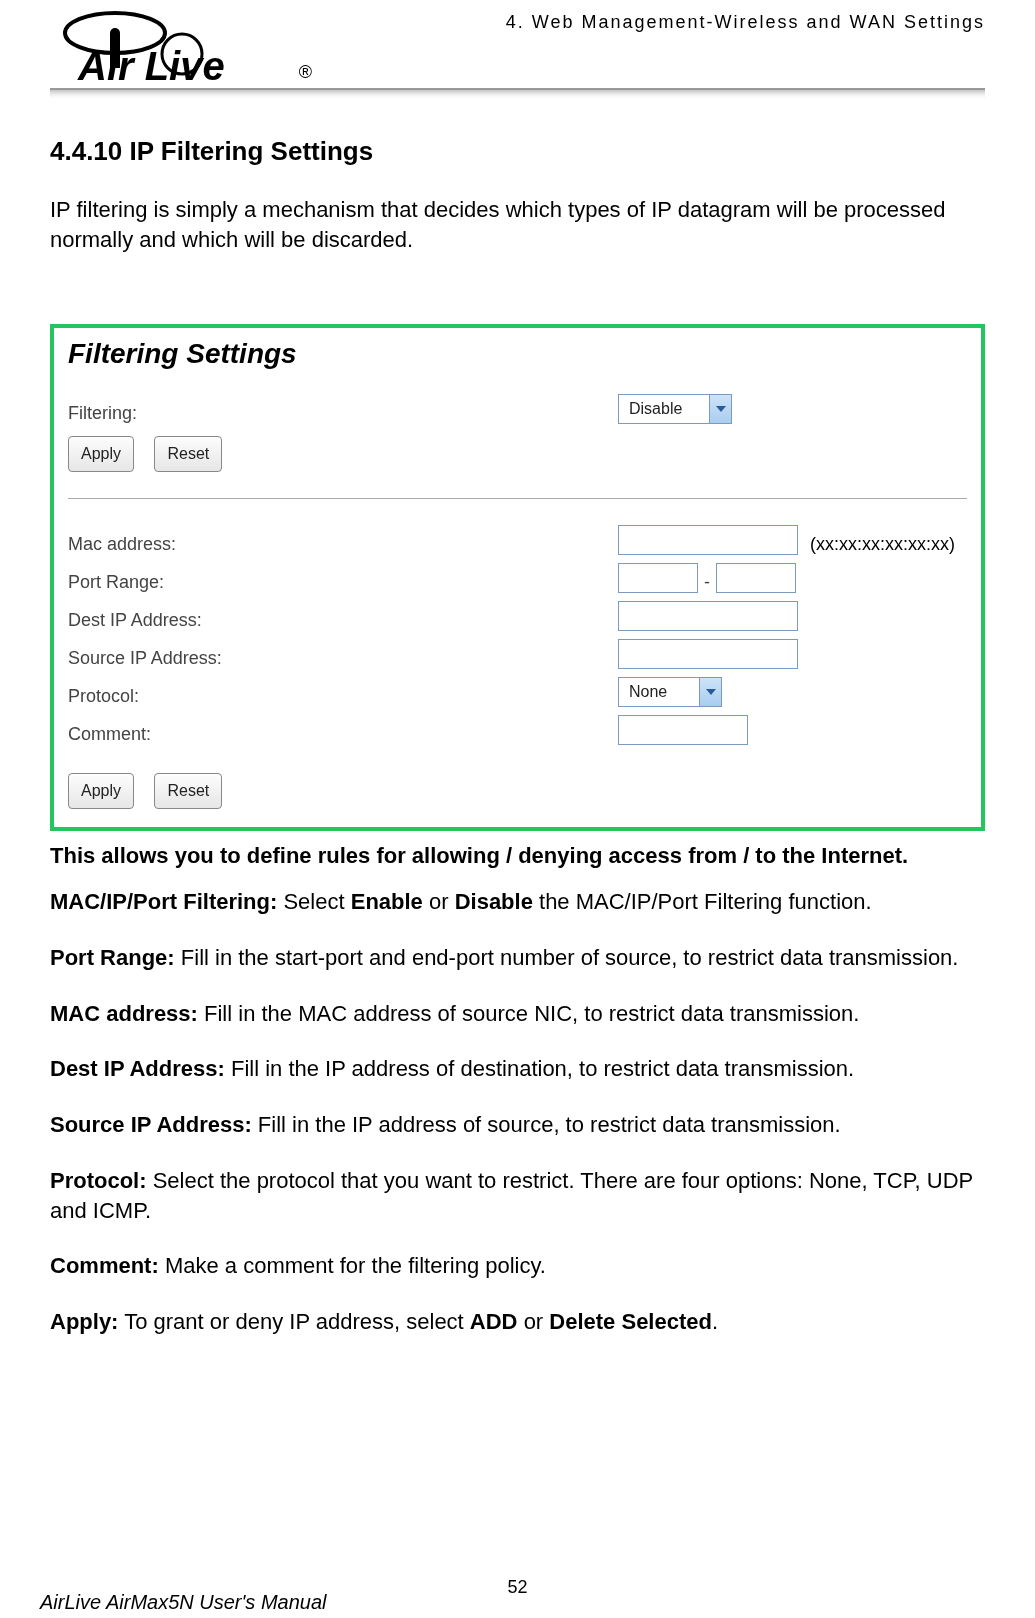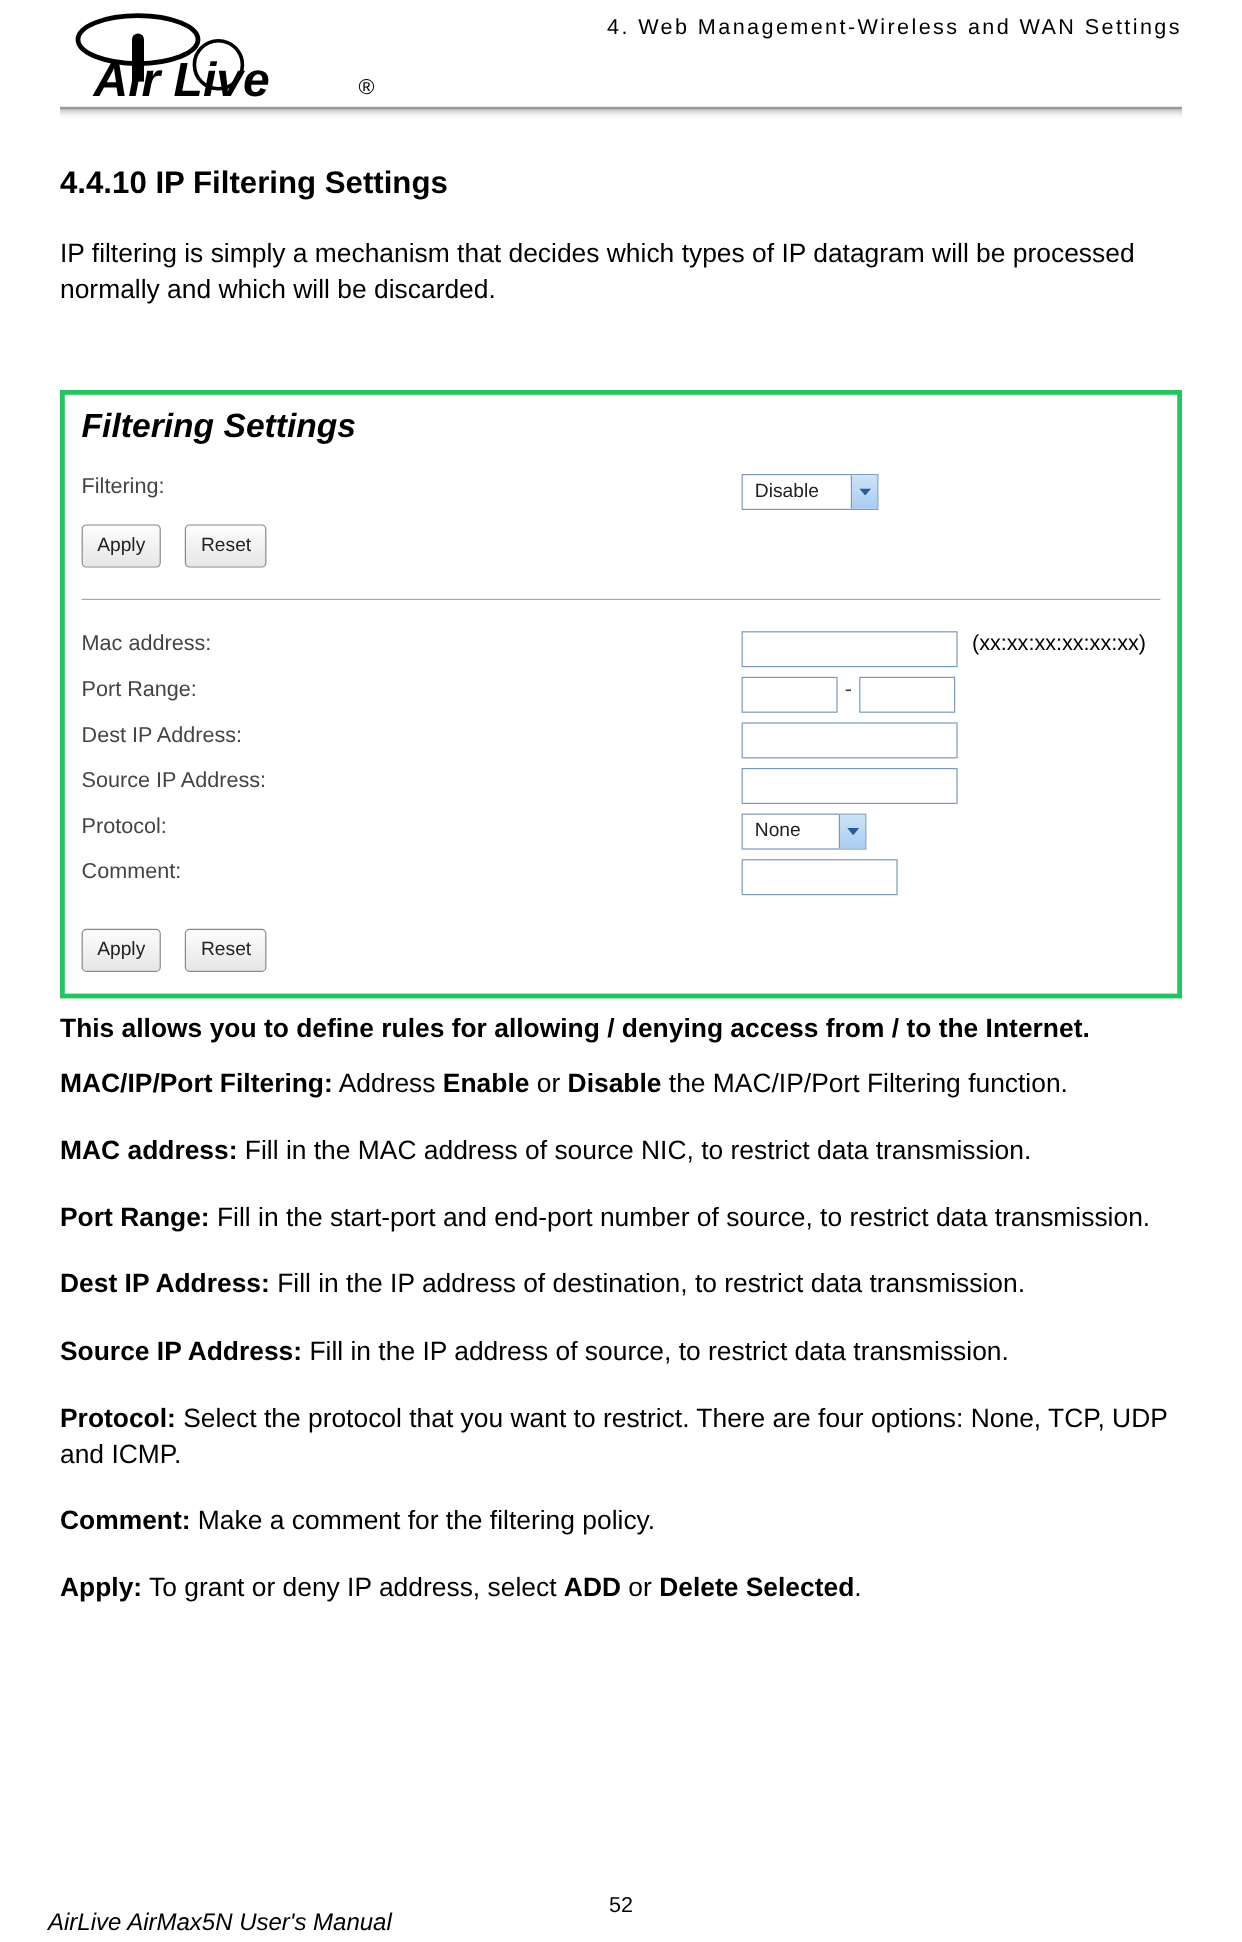--- a/index.html
+++ b/index.html
@@ -9,21 +9,21 @@
     .header-right { font-size: 18px; letter-spacing: 2px; padding-top: 4px; }
     .logo-wrap { padding-left: 10px; }
     .logo-svg { width: 260px; height: 80px; }
     .divider { border: none; border-top: 2px solid #999; margin-top: -4px; box-shadow: inset 0 8px 8px -8px #888; height: 10px; }
     .content { padding: 10px 0; }
     .section-title { font-size: 26px; font-weight: bold; margin-top: 28px; }
     .breadcrumb { font-size: 22px; font-style: italic; font-weight: bold; margin-top: 16px; }
     .intro { font-size: 22px; margin-top: 28px; line-height: 1.35; }
     .screenshot { border: 4px solid #22c55e; margin-top: 70px; padding: 10px 14px 18px; }
     .filtering-title { font-size: 28px; font-weight: bold; font-style: italic; font-family: Arial, sans-serif; margin-bottom: 24px; }
-    .field-row { display: flex; align-items: flex-start; margin: 8px 0; font-size: 18px; color: #444; }
+    .field-row { display: flex; align-items: flex-end; margin: 8px 0; font-size: 18px; color: #444; }
     .field-label { width: 550px; }
     .sel { display: inline-flex; align-items: center; border: 1px solid #7a9ac0; height: 30px; background: #fff; }
     .sel-text { padding: 0 10px; font-size: 16px; color: #222; }
     .sel-btn { width: 22px; height: 28px; background: linear-gradient(#cde3f8,#a9cdf0); border-left: 1px solid #7a9ac0; display: flex; align-items: center; justify-content: center; }
     .sel-btn svg { width: 10px; height: 6px; fill: #2a5a9a; }
     .sel.wide .sel-text { width: 90px; }
     .sel.mid .sel-text { width: 80px; }
     .txt { border: 1px solid #7a9ac0; height: 30px; background: #fff; display: inline-block; }
     .txt.w170 { width: 180px; }
     .txt.w70 { width: 80px; }
@@ -128,27 +128,27 @@
       <div class="btn-row" style="margin-top:28px;">
         <span class="btn">Apply</span>
         <span class="btn">Reset</span>
       </div>
     </div>
 
     <p class="after-shot">This allows you to define rules for allowing / denying access from / to the Internet.</p>
 
     <div class="defs">
       <p class="def">
-        <b class="inline">MAC/IP/Port Filtering:</b><span> Address </span><b class="inline">Enable</b><span> or </span><b class="inline">Disable</b><span> the MAC/IP/Port Filtering function.</span>
+        <b class="inline">MAC/IP/Port Filtering:</b><span> Select </span><b class="inline">Enable</b><span> or </span><b class="inline">Disable</b><span> the MAC/IP/Port Filtering function.</span>
+      </p>
+      <p class="def justify">
+        <b class="inline">Port Range:</b><span> Fill in the start-port and end-port number of source, to restrict data transmission.</span>
       </p>
       <p class="def">
         <b class="inline">MAC address:</b><span> Fill in the MAC address of source NIC, to restrict data transmission.</span>
-      </p>
-      <p class="def justify">
-        <b class="inline">Port Range:</b><span> Fill in the start-port and end-port number of source, to restrict data transmission.</span>
       </p>
       <p class="def">
         <b class="inline">Dest IP Address:</b><span> Fill in the IP address of destination, to restrict data transmission.</span>
       </p>
       <p class="def">
         <b class="inline">Source IP Address:</b><span> Fill in the IP address of source, to restrict data transmission.</span>
       </p>
       <p class="def">
         <b class="inline">Protocol:</b><span> Select the protocol that you want to restrict. There are four options: None, TCP, UDP and ICMP.</span>
       </p>

